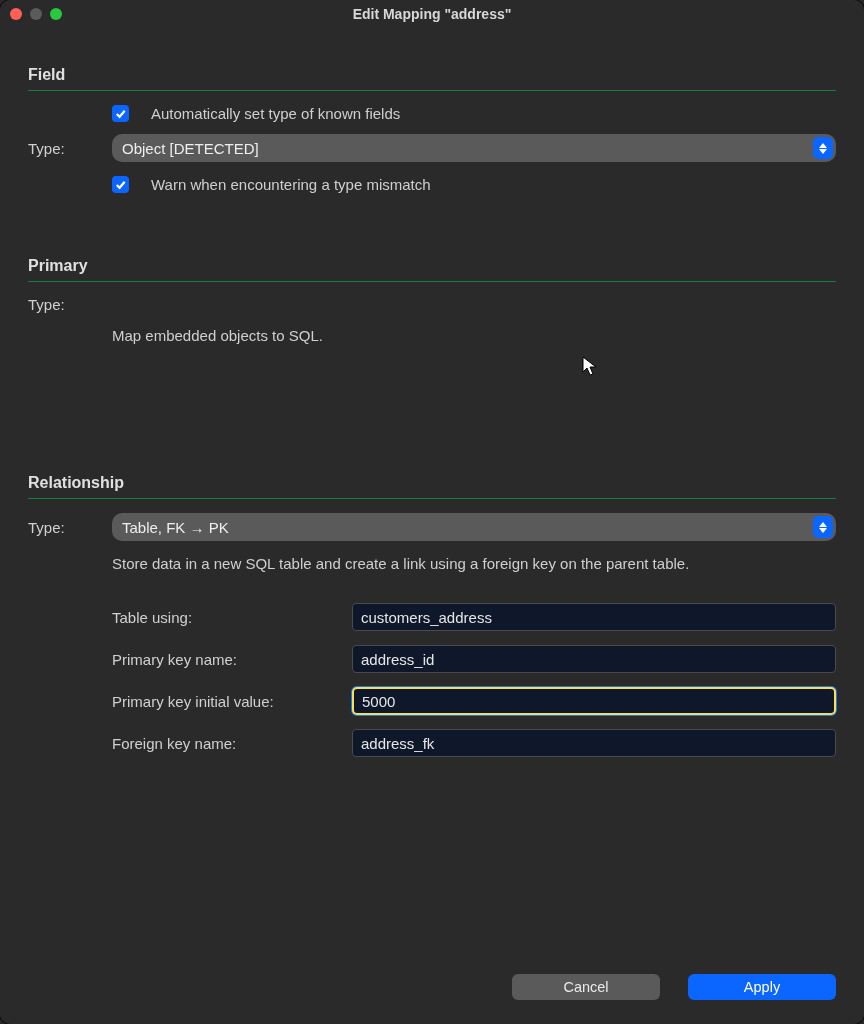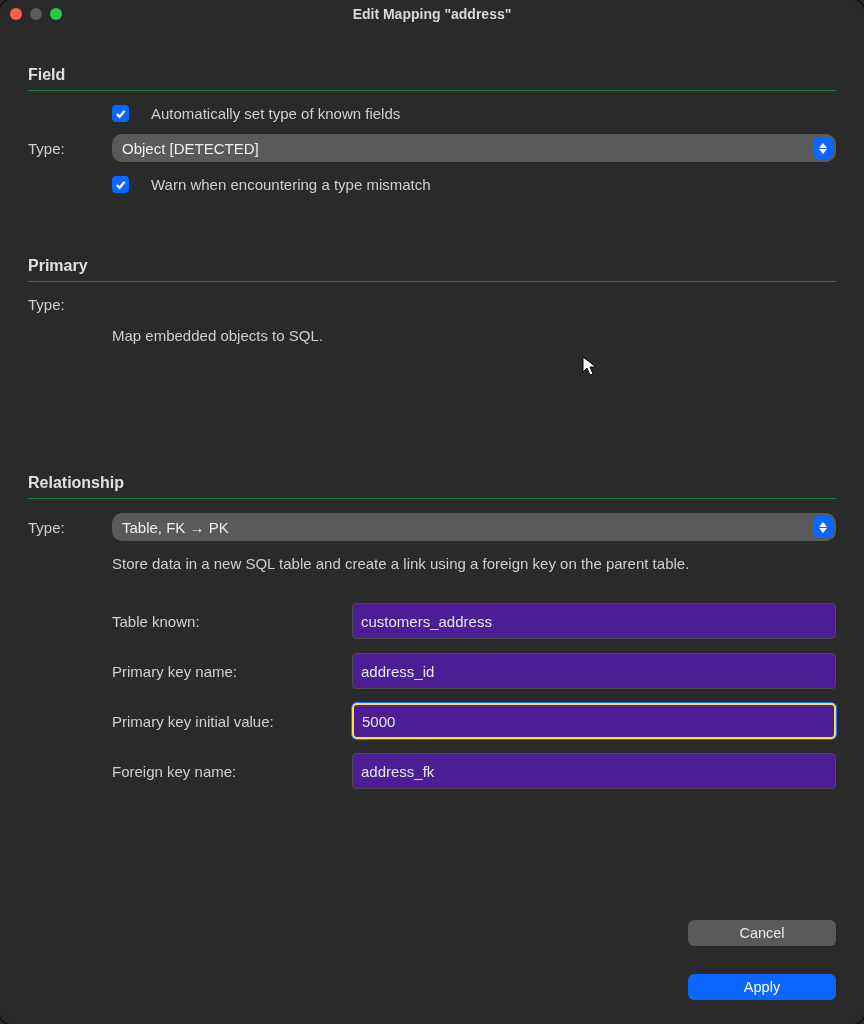--- a/index.html
+++ b/index.html
@@ -137,39 +137,39 @@
   .rel-label {
     flex: 0 0 240px;
     font-size: 15px;
     color: #d0d0d0;
   }
   .rel-input-wrap {
     flex: 1;
   }
   .rel-input {
     width: 100%;
-    height: 36px;
-    background: #4c1d95;
+    height: 28px;
+    background: #0f172a;
     border: 1px solid #4a4a4a;
     border-radius: 4px;
     color: #e6e6e6;
     font-size: 15px;
     padding: 0 8px;
     outline: none;
   }
   .rel-input.focused {
     border: 2px solid #fde047;
     box-shadow: 0 0 0 1px #1476ff;
     border-radius: 5px;
   }
   
   .footer {
     position: absolute;
     bottom: 24px; right: 28px;
-    display: flex; gap: 28px; flex-direction: column;
+    display: flex; gap: 28px;
   }
   .btn {
     height: 26px;
     min-width: 148px;
     border-radius: 6px;
     font-size: 14.5px;
     display: flex; align-items: center; justify-content: center;
     cursor: default;
   }
   .btn-cancel { background: #5a5a5a; color: #eaeaea; }
@@ -267,21 +267,21 @@
               </svg>
           </span>
         </div>
       </div>
     </div>
 
     <div class="indent" style="margin-bottom:31px;">Store data in a new SQL table and create a link using a foreign key on the parent table.</div>
 
     <div class="indent" style="padding-left:84px;">
       <div class="rel-row">
-        <div class="rel-label">Table known:</div>
+        <div class="rel-label">Table using:</div>
         <div class="rel-input-wrap">
           <input class="rel-input" value="customers_address" style="">
         </div>
       </div>
       <div class="rel-row">
         <div class="rel-label">Primary key name:</div>
         <div class="rel-input-wrap">
           <input class="rel-input" value="address_id" style="">
         </div>
       </div>

